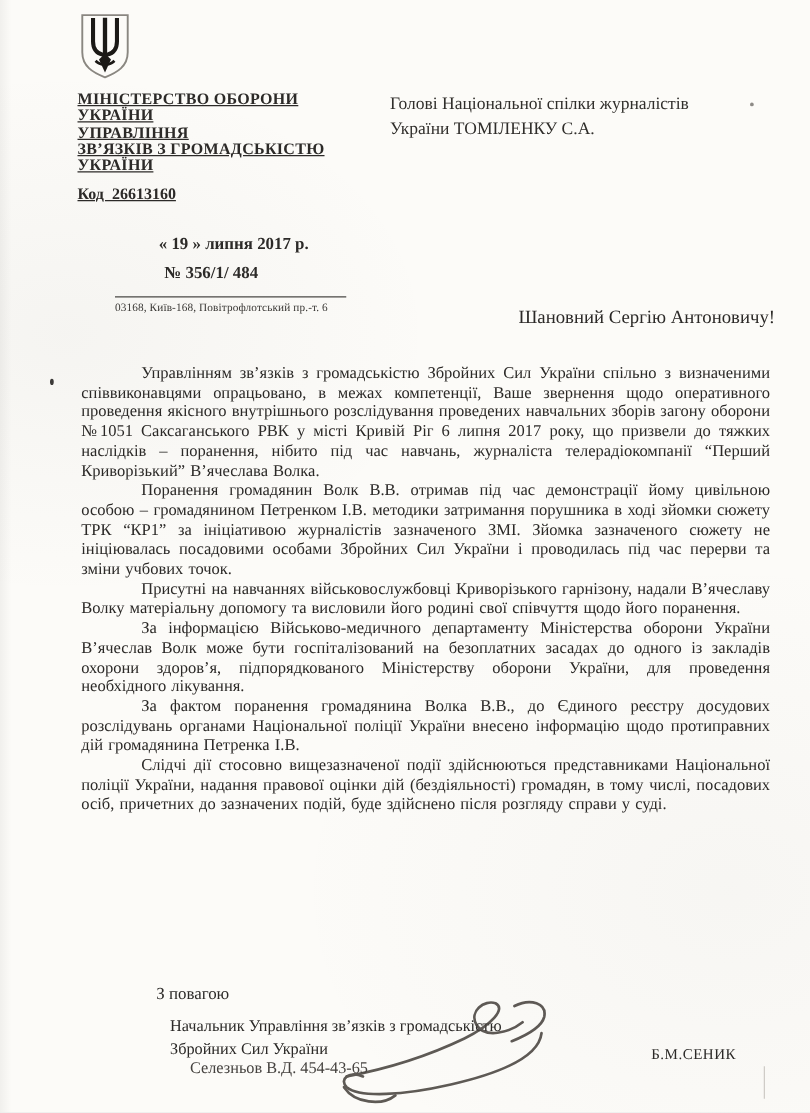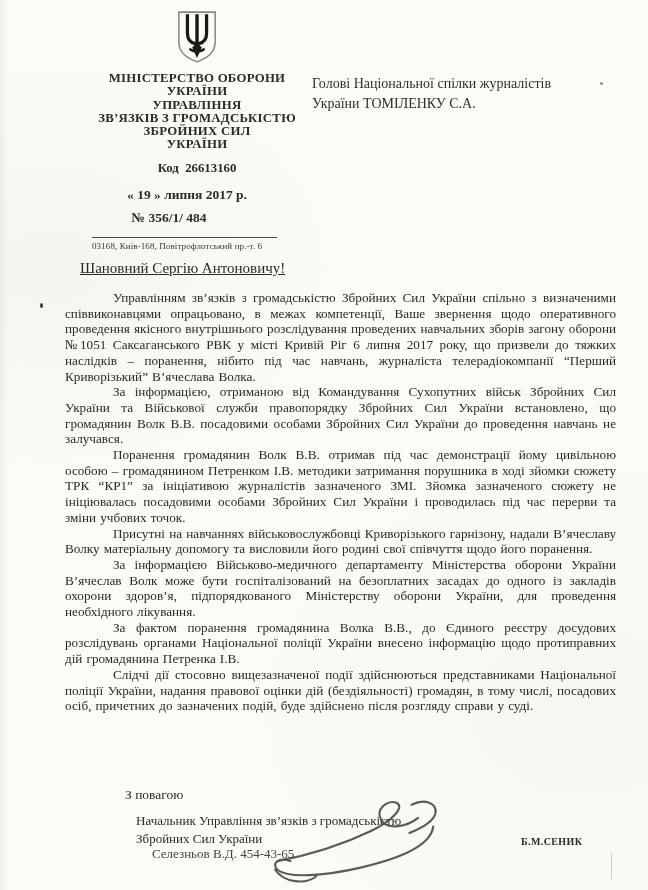--- a/index.html
+++ b/index.html
@@ -10,48 +10,48 @@
     background:
       radial-gradient(ellipse 420px 300px at 8% 30%, rgba(120,120,115,0.05), transparent 70%),
       radial-gradient(ellipse 500px 380px at 90% 80%, rgba(120,120,115,0.04), transparent 70%),
       linear-gradient(90deg, rgba(90,90,88,0.07), rgba(90,90,88,0) 9px),
       #fcfbf8;
     font-family:"Liberation Serif","DejaVu Serif",serif;
     color:#2c2a28;
     overflow:hidden;
   }
   
-  .letterhead{position:absolute;left:62px;top:10px;width:270px;text-align:center;}
+  .letterhead{position:absolute;left:62px;top:10px;width:270px;text-decoration:underline;}
   .emblem{width:44px;height:54px;display:inline-block;margin-bottom:4px;}
   .org div{font-weight:bold;font-size:12.8px;line-height:13.3px;letter-spacing:0.25px;white-space:nowrap;}
   .code{font-weight:bold;font-size:12.8px;margin-top:9px;white-space:pre-wrap;}
   .doc-date{position:absolute;left:62px;top:187px;width:250px;text-align:center;
             font-weight:bold;font-size:13.5px;white-space:pre-wrap;}
   .doc-ref{position:absolute;left:44px;top:210px;width:250px;text-align:center;
            font-weight:bold;font-size:13.5px;white-space:pre-wrap;}
   .addr-rule{position:absolute;left:92px;top:237px;width:185px;border-top:1.4px solid #4a4845;}
   .addr{position:absolute;left:92px;top:241px;font-size:9px;color:#3a3835;white-space:nowrap;letter-spacing:0.1px;text-align:right;}
   
   .recipient{position:absolute;left:312px;top:74px;width:300px;font-size:14px;line-height:19.5px;color:#302e2b;}
   
-  .salutation{position:absolute;left:80px;top:260px;width:540px;text-align:left;font-size:15px;color:#2b2927;text-decoration:underline;}
+  .salutation{position:absolute;left:80px;top:246px;width:540px;text-align:right;font-size:15px;color:#2b2927;}
   .body{position:absolute;left:65px;top:290px;width:551px;}
   .body p{
     margin:0;
     font-size:13.2px;line-height:15.7px;
     text-align:justify;text-justify:inter-word;
     text-indent:48px;word-spacing:0.06em;
     color:#2b2927;
   }
   
   .regards{position:absolute;left:125px;top:787px;font-size:13.5px;}
   .sig-title{position:absolute;left:88px;top:812px;font-size:13px;line-height:17.6px;color:#2b2927;margin-left:48px;}
   .executor{font-size:13px;line-height:9px;margin-top:2px;color:#45423f;padding-left:16px;}
   .signature{position:absolute;left:268px;top:794px;width:180px;height:92px;opacity:0.88;}
-  .signer-name{position:absolute;left:521px;top:836px;font-weight:bold;font-size:10px;letter-spacing:0.4px;color:#2b2927;}
+  .signer-name{position:absolute;left:521px;top:836px;font-weight:normal;font-size:12px;letter-spacing:0.4px;color:#2b2927;}
   
   .speck-a{position:absolute;left:40px;top:303px;width:3px;height:5px;background:#3c3a38;border-radius:50%;}
   .speck-b{position:absolute;left:600px;top:82px;width:3px;height:3px;background:#8d8a86;border-radius:50%;}
   .crease{position:absolute;left:611px;top:853px;width:1px;height:26px;background:#cfccc7;}
 </style>
 </head>
 <body>
 
 <div class="page">
 
@@ -64,41 +64,39 @@
         <path d="M33 6 V24 C33 31 29 34 25 35" stroke-width="3.4"></path>
         <path d="M16 41 C19 44 27 44 30 41" stroke-width="2.4"></path>
       </g>
       <path d="M23 34 L18 39 L23 50 L28 39 Z" fill="#1b1916"></path>
     </svg>
     <div class="org">
       <div>МІНІСТЕРСТВО ОБОРОНИ</div>
       <div>УКРАЇНИ</div>
       <div>УПРАВЛІННЯ</div>
       <div>ЗВ’ЯЗКІВ З ГРОМАДСЬКІСТЮ</div>
-      <div>ЗБРОЙНИХ СИЛ</div>
       <div>УКРАЇНИ</div>
     </div>
     <div class="code">Код  26613160</div>
   </div>
 
   <div class="recipient">
     <div>Голові Національної спілки журналістів</div>
     <div>України ТОМІЛЕНКУ С.А.</div>
   </div>
 
   <div class="doc-date">« 19 » липня 2017 р.</div>
   <div class="doc-ref">№ 356/1/ 484</div>
   <div class="addr-rule"></div>
   <div class="addr">03168, Київ-168, Повітрофлотський пр.-т. 6</div>
 
   <div class="salutation">Шановний Сергію Антоновичу!</div>
 
   <div class="body">
     <p>Управлінням зв’язків з громадськістю Збройних Сил України спільно з визначеними співвиконавцями опрацьовано, в межах компетенції, Ваше звернення щодо оперативного проведення якісного внутрішнього розслідування проведених навчальних зборів загону оборони №1051 Саксаганського РВК у місті Кривій Ріг 6 липня 2017 року, що призвели до тяжких наслідків – поранення, нібито під час навчань, журналіста телерадіокомпанії “Перший Криворізький” В’ячеслава Волка.</p>
-    <p>За інформацією, отриманою від Командування Сухопутних військ Збройних Сил України та Військової служби правопорядку Збройних Сил України встановлено, що громадянин Волк В.В. посадовими особами Збройних Сил України до проведення навчань не залучався.</p>
     <p>Поранення громадянин Волк В.В. отримав під час демонстрації йому цивільною особою – громадянином Петренком І.В. методики затримання порушника в ході зйомки сюжету ТРК “КР1” за ініціативою журналістів зазначеного ЗМІ. Зйомка зазначеного сюжету не ініціювалась посадовими особами Збройних Сил України і проводилась під час перерви та зміни учбових точок.</p>
     <p>Присутні на навчаннях військовослужбовці Криворізького гарнізону, надали В’ячеславу Волку матеріальну допомогу та висловили його родині свої співчуття щодо його поранення.</p>
     <p>За інформацією Військово-медичного департаменту Міністерства оборони України В’ячеслав Волк може бути госпіталізований на безоплатних засадах до одного із закладів охорони здоров’я, підпорядкованого Міністерству оборони України, для проведення необхідного лікування.</p>
     <p>За фактом поранення громадянина Волка В.В., до Єдиного реєстру досудових розслідувань органами Національної поліції України внесено інформацію щодо протиправних дій громадянина Петренка І.В.</p>
     <p>Слідчі дії стосовно вищезазначеної події здійснюються представниками Національної поліції України, надання правової оцінки дій (бездіяльності) громадян, в тому числі, посадових осіб, причетних до зазначених подій, буде здійснено після розгляду справи у суді.</p>
   </div>
 
   <div class="regards">З повагою</div>
 
   <div class="sig-title">

